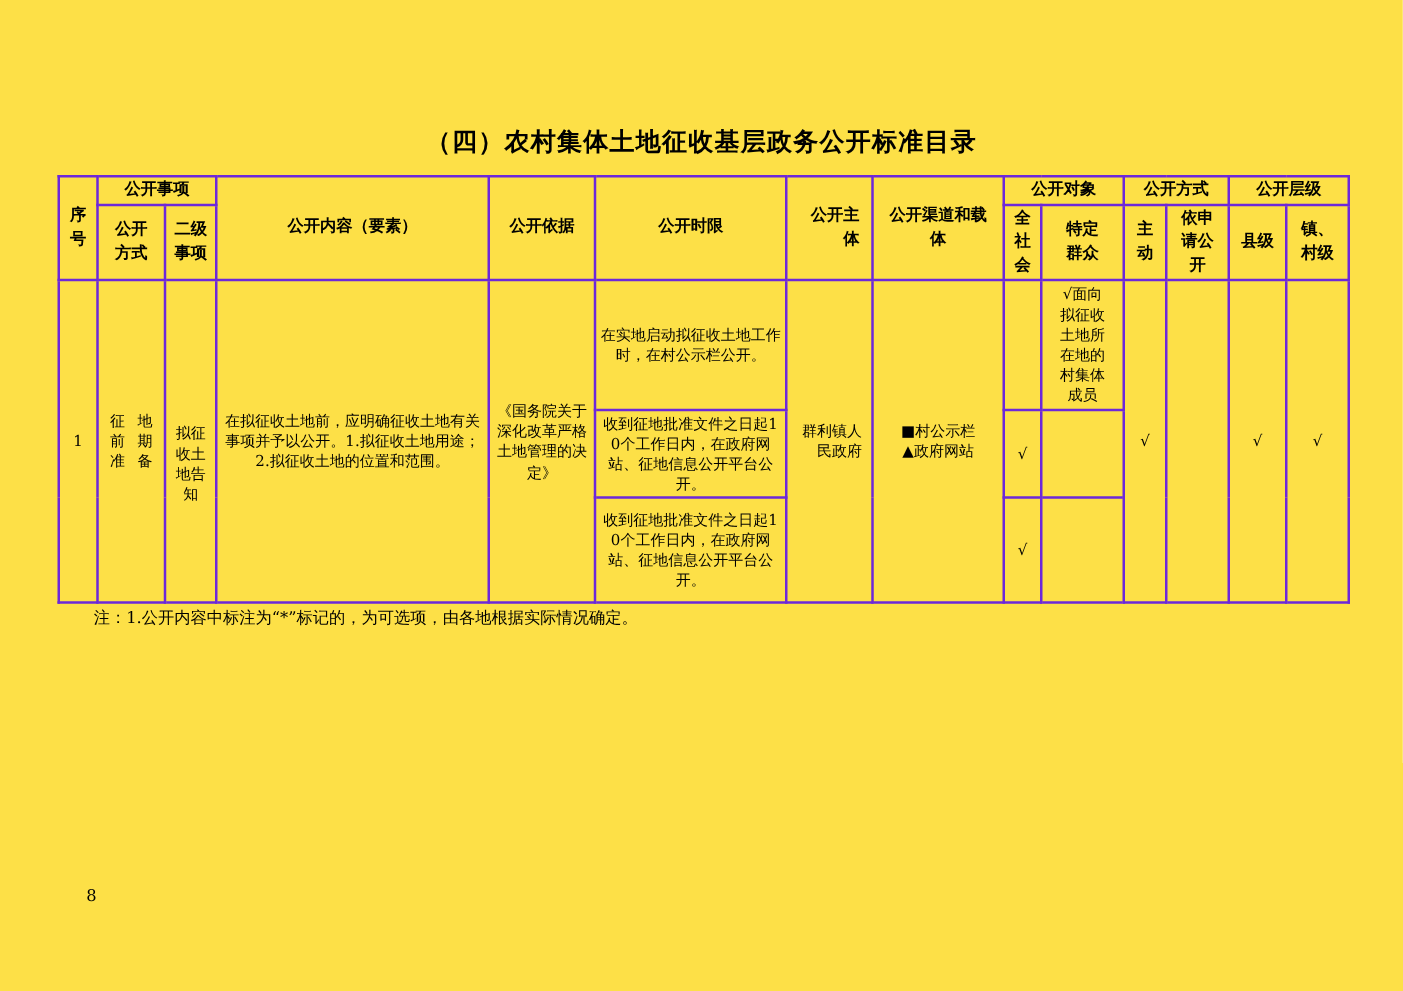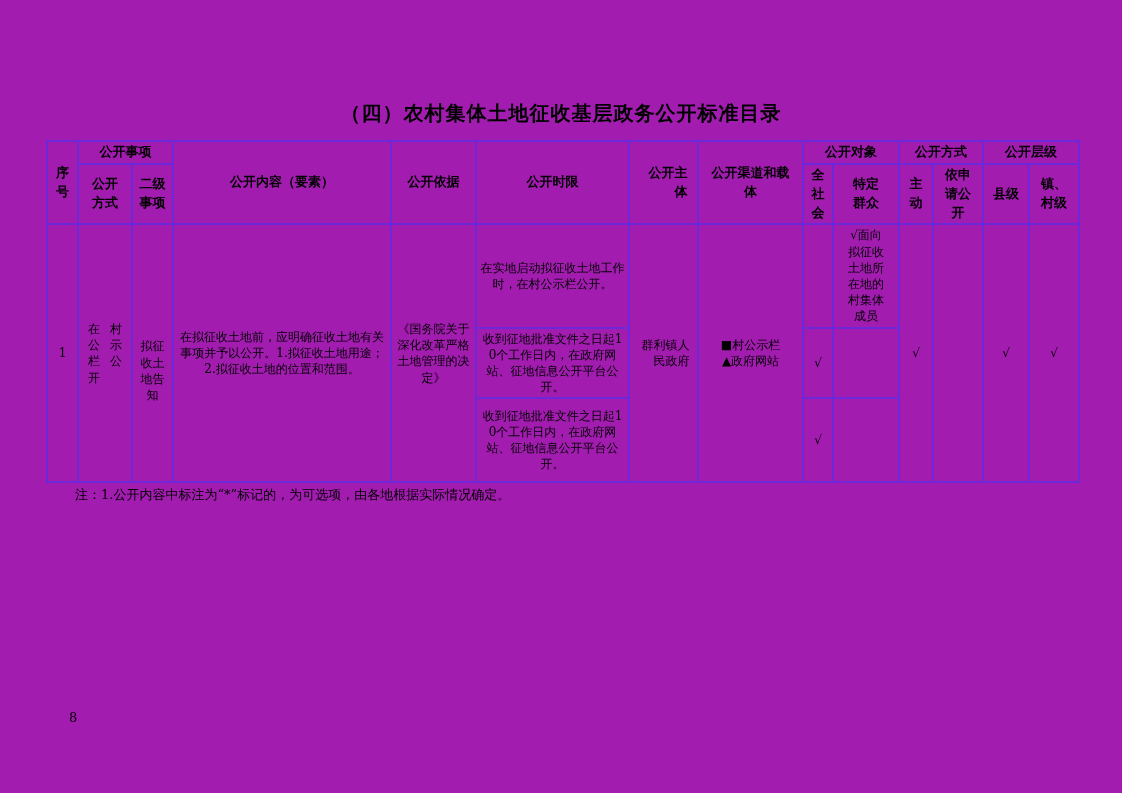--- a/index.html
+++ b/index.html
@@ -1,20 +1,20 @@
 <!DOCTYPE html>
 <html><head>
 <meta charset="utf-8">
 <style>
   html,body{margin:0;padding:0;}
   body{background:#ffffff;}
   .page{
     position:relative;
     width:1122px;height:793px;
-    background:#a21caf;
+    background:#fde047;
     color:#000;
     font-family:"DejaVu Serif","Liberation Serif",serif;
     overflow:hidden;
   }
   .doc-title{
     position:absolute;
     top:100px;left:0;width:100%;
     text-align:center;
     font-size:20px;
     font-weight:bold;
@@ -140,21 +140,21 @@
           </td>
       <td>县级</td>
       <td>
             <div class="iw w28">镇、村级</div>
           </td>
     </tr>
 
     <tr style="height:97px">
       <td rowspan="3">1</td>
       <td rowspan="3">
-            <div class="iw w34 just-all">在村公示栏公开</div>
+            <div class="iw w34 just-all">征地前期准备</div>
           </td>
       <td rowspan="3">
             <div class="iw w26">拟征收土地告知</div>
           </td>
       <td rowspan="3" class="content-cell just left">在拟征收土地前，应明确征收土地有关事项并予以公开。1.拟征收土地用途；2.拟征收土地的位置和范围。</td>
       <td rowspan="3" class="just left">《国务院关于深化改革严格土地管理的决定》</td>
       <td class="just left">在实地启动拟征收土地工作时，在村公示栏公开。</td>
       <td rowspan="3">
             <div class="iw w52 just left">群利镇人民政府</div>
           </td>

